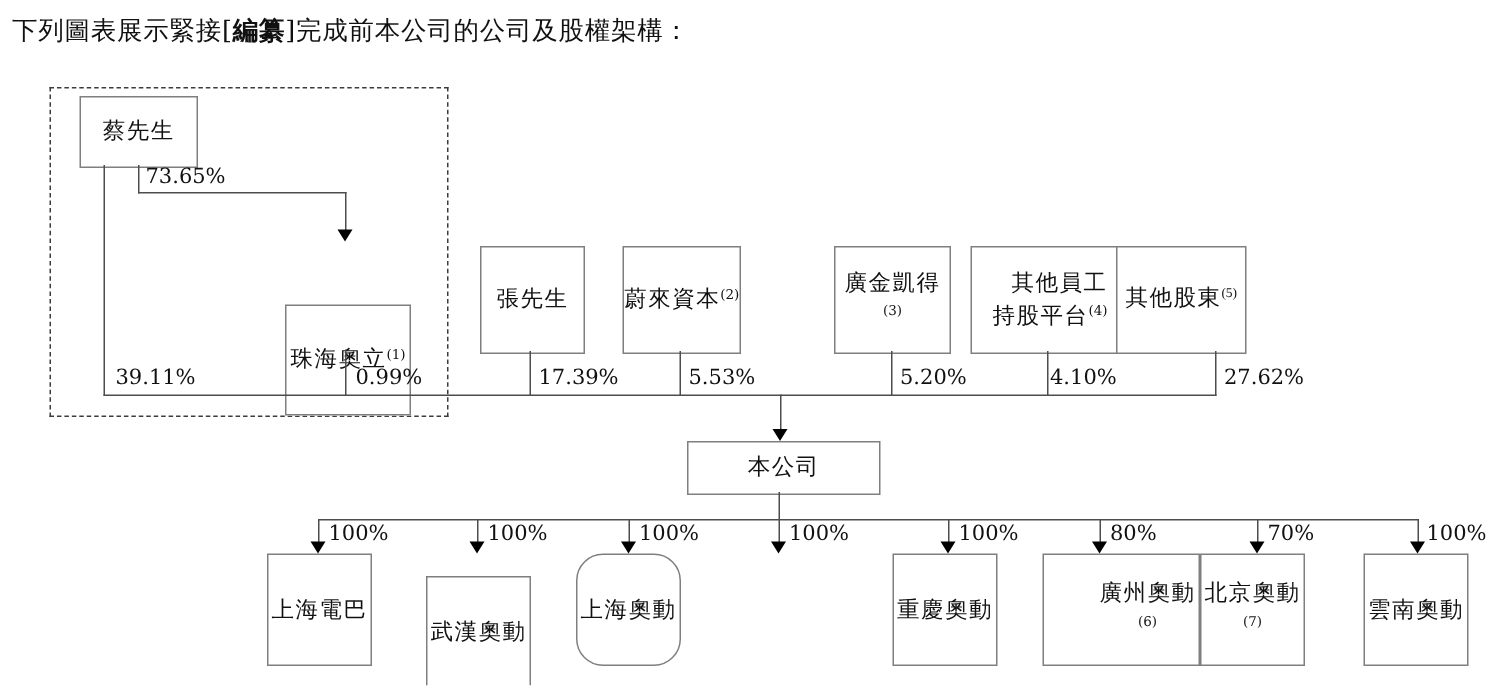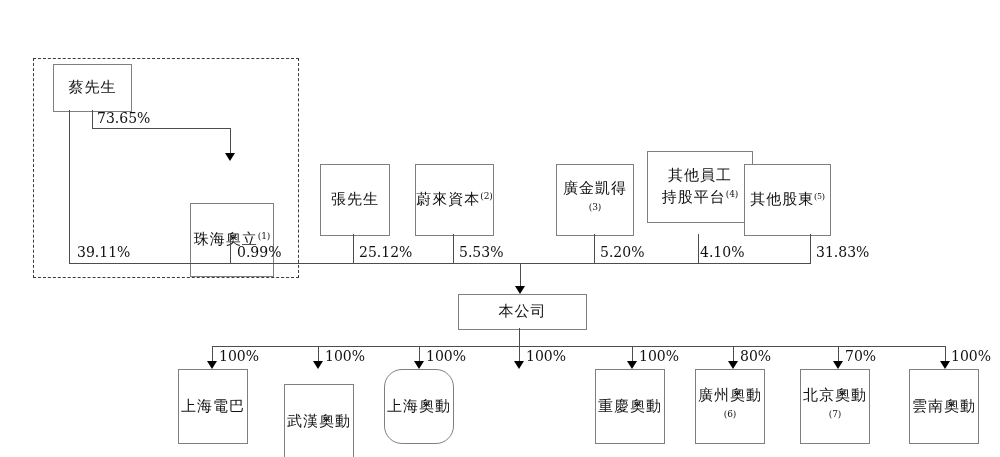--- a/index.html
+++ b/index.html
@@ -66,20 +66,21 @@
     font-size: 14px;
     line-height: 1;
     white-space: nowrap;
   }
 </style>
 </head>
 <body>
 
 <div class="canvas">
 
+  <div class="title"><span>下列圖表展示緊接[</span><span class="bold">編纂</span><span>]完成前本公司的公司及股權架構：</span></div>
 
   <div class="dashed-group" style="left:33px; top:58px; width:264px; height:218px;"></div>
 
   <div class="node" style="left:53px; top:64px; width:77px; height:46px;">
     <span><span>蔡先生</span><sup></sup></span>
   </div>
 
   <div class="node" style="left:190px; top:161px; width:82px; height:72px;margin-top:42px;">
     <span><span>珠海奧立</span><sup>(1)</sup></span>
   </div>
@@ -89,21 +90,21 @@
   </div>
 
   <div class="node" style="left:415px; top:164px; width:77px; height:70px;">
     <span><span>蔚來資本</span><sup>(2)</sup></span>
   </div>
 
   <div class="node" style="left:556px; top:164px; width:76px; height:70px;">
     <span><span>廣金凱得</span><sup>(3)</sup></span>
   </div>
 
-  <div class="node" style="left:647px; top:151px; width:104px; height:70px;">
+  <div class="node" style="left:647px; top:164px; width:104px; height:70px;text-align:right;">
     <span><span>其他員工</span><br><span>持股平台</span><sup>(4)</sup></span>
   </div>
 
   <div class="node" style="left:744px; top:164px; width:85px; height:70px;font-family:Liberation Serif, serif;">
     <span><span>其他股東</span><sup>(5)</sup></span>
   </div>
 
   <div class="node" style="left:458px; top:294px; width:127px; height:34px;">
     <span>本公司</span>
   </div>
@@ -113,21 +114,21 @@
   </div>
   <div class="node" style="left:284px; top:369px; width:68px; height:73px;margin-top:15px;">
     <span><span>武漢奧動</span><sup></sup></span>
   </div>
   <div class="node" style="left:384px; top:369px; width:68px; height:73px;border-radius:18px;">
     <span><span>上海奧動</span><sup></sup></span>
   </div>
   <div class="node" style="left:595px; top:369px; width:68px; height:73px;">
     <span><span>重慶奧動</span><sup></sup></span>
   </div>
-  <div class="node" style="left:695px; top:369px; width:68px; height:73px;">
+  <div class="node" style="left:695px; top:369px; width:68px; height:73px;padding-left:35px;">
     <span><span>廣州奧動</span><sup>(6)</sup></span>
   </div>
   <div class="node" style="left:800px; top:369px; width:68px; height:73px;">
     <span><span>北京奧動</span><sup>(7)</sup></span>
   </div>
   <div class="node" style="left:909px; top:369px; width:68px; height:73px;">
     <span><span>雲南奧動</span><sup></sup></span>
   </div>
 
   <div class="v-line" style="left:69px; top:110px; height:154px;"></div>
@@ -166,25 +167,25 @@
   <div class="v-line" style="left:733px; top:346px; height:16px;"></div>
   <div class="arrow-down" style="left:728px; top:361px;"></div>
   <div class="v-line" style="left:838px; top:346px; height:16px;"></div>
   <div class="arrow-down" style="left:833px; top:361px;"></div>
   <div class="v-line" style="left:945px; top:346px; height:16px;"></div>
   <div class="arrow-down" style="left:940px; top:361px;"></div>
 
   <div class="pct" style="left:97px; top:111px;">73.65%</div>
   <div class="pct" style="left:77px; top:245px;text-align:center;">39.11%</div>
   <div class="pct" style="left:237px; top:245px;">0.99%</div>
-  <div class="pct" style="left:359px; top:245px;">25.12%</div>
+  <div class="pct" style="left:359px; top:245px;">17.39%</div>
   <div class="pct" style="left:459px; top:245px;">5.53%</div>
   <div class="pct" style="left:600px; top:245px;text-align:right;">5.20%</div>
   <div class="pct" style="left:700px; top:245px;text-align:right;">4.10%</div>
-  <div class="pct" style="left:816px; top:245px;">31.83%</div>
+  <div class="pct" style="left:816px; top:245px;">27.62%</div>
 
   <div class="pct" style="left:219px; top:349px;">100%</div>
   <div class="pct" style="left:325px; top:349px;">100%</div>
   <div class="pct" style="left:426px; top:349px;">100%</div>
   <div class="pct" style="left:526px; top:349px;">100%</div>
   <div class="pct" style="left:639px; top:349px;">100%</div>
   <div class="pct" style="left:740px; top:349px;">80%</div>
   <div class="pct" style="left:845px; top:349px;">70%</div>
   <div class="pct" style="left:951px; top:349px;">100%</div>
 

